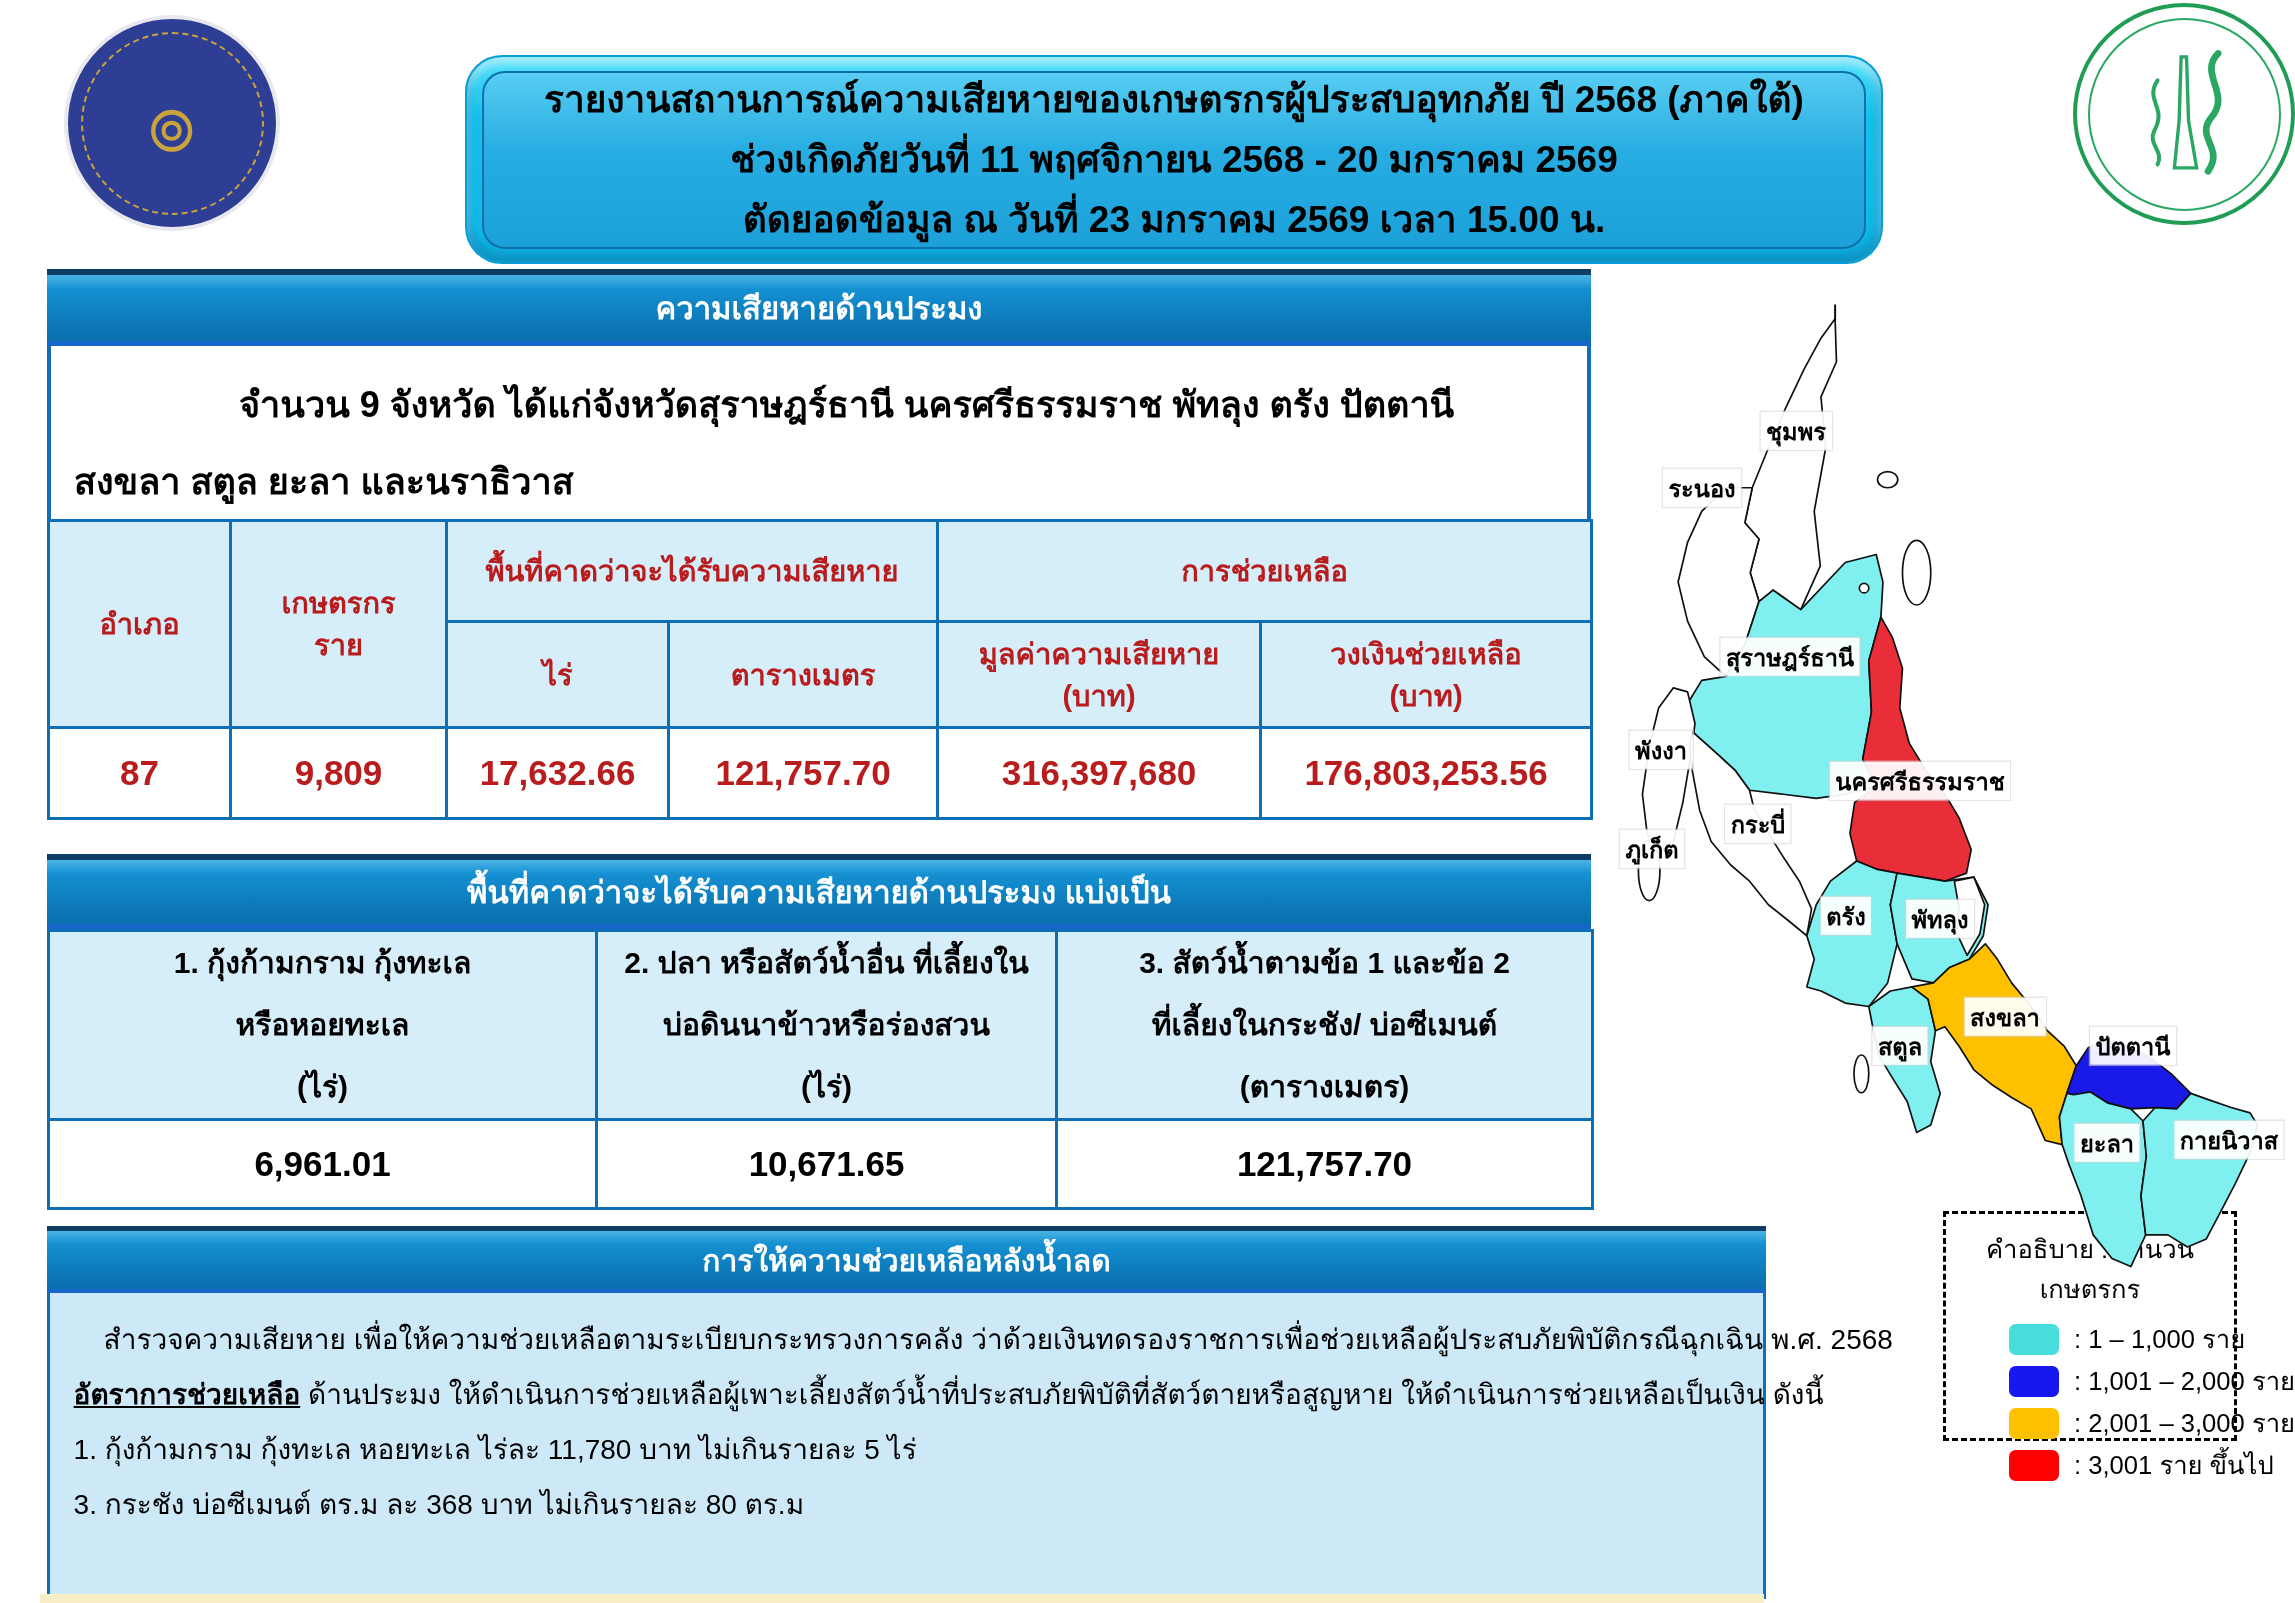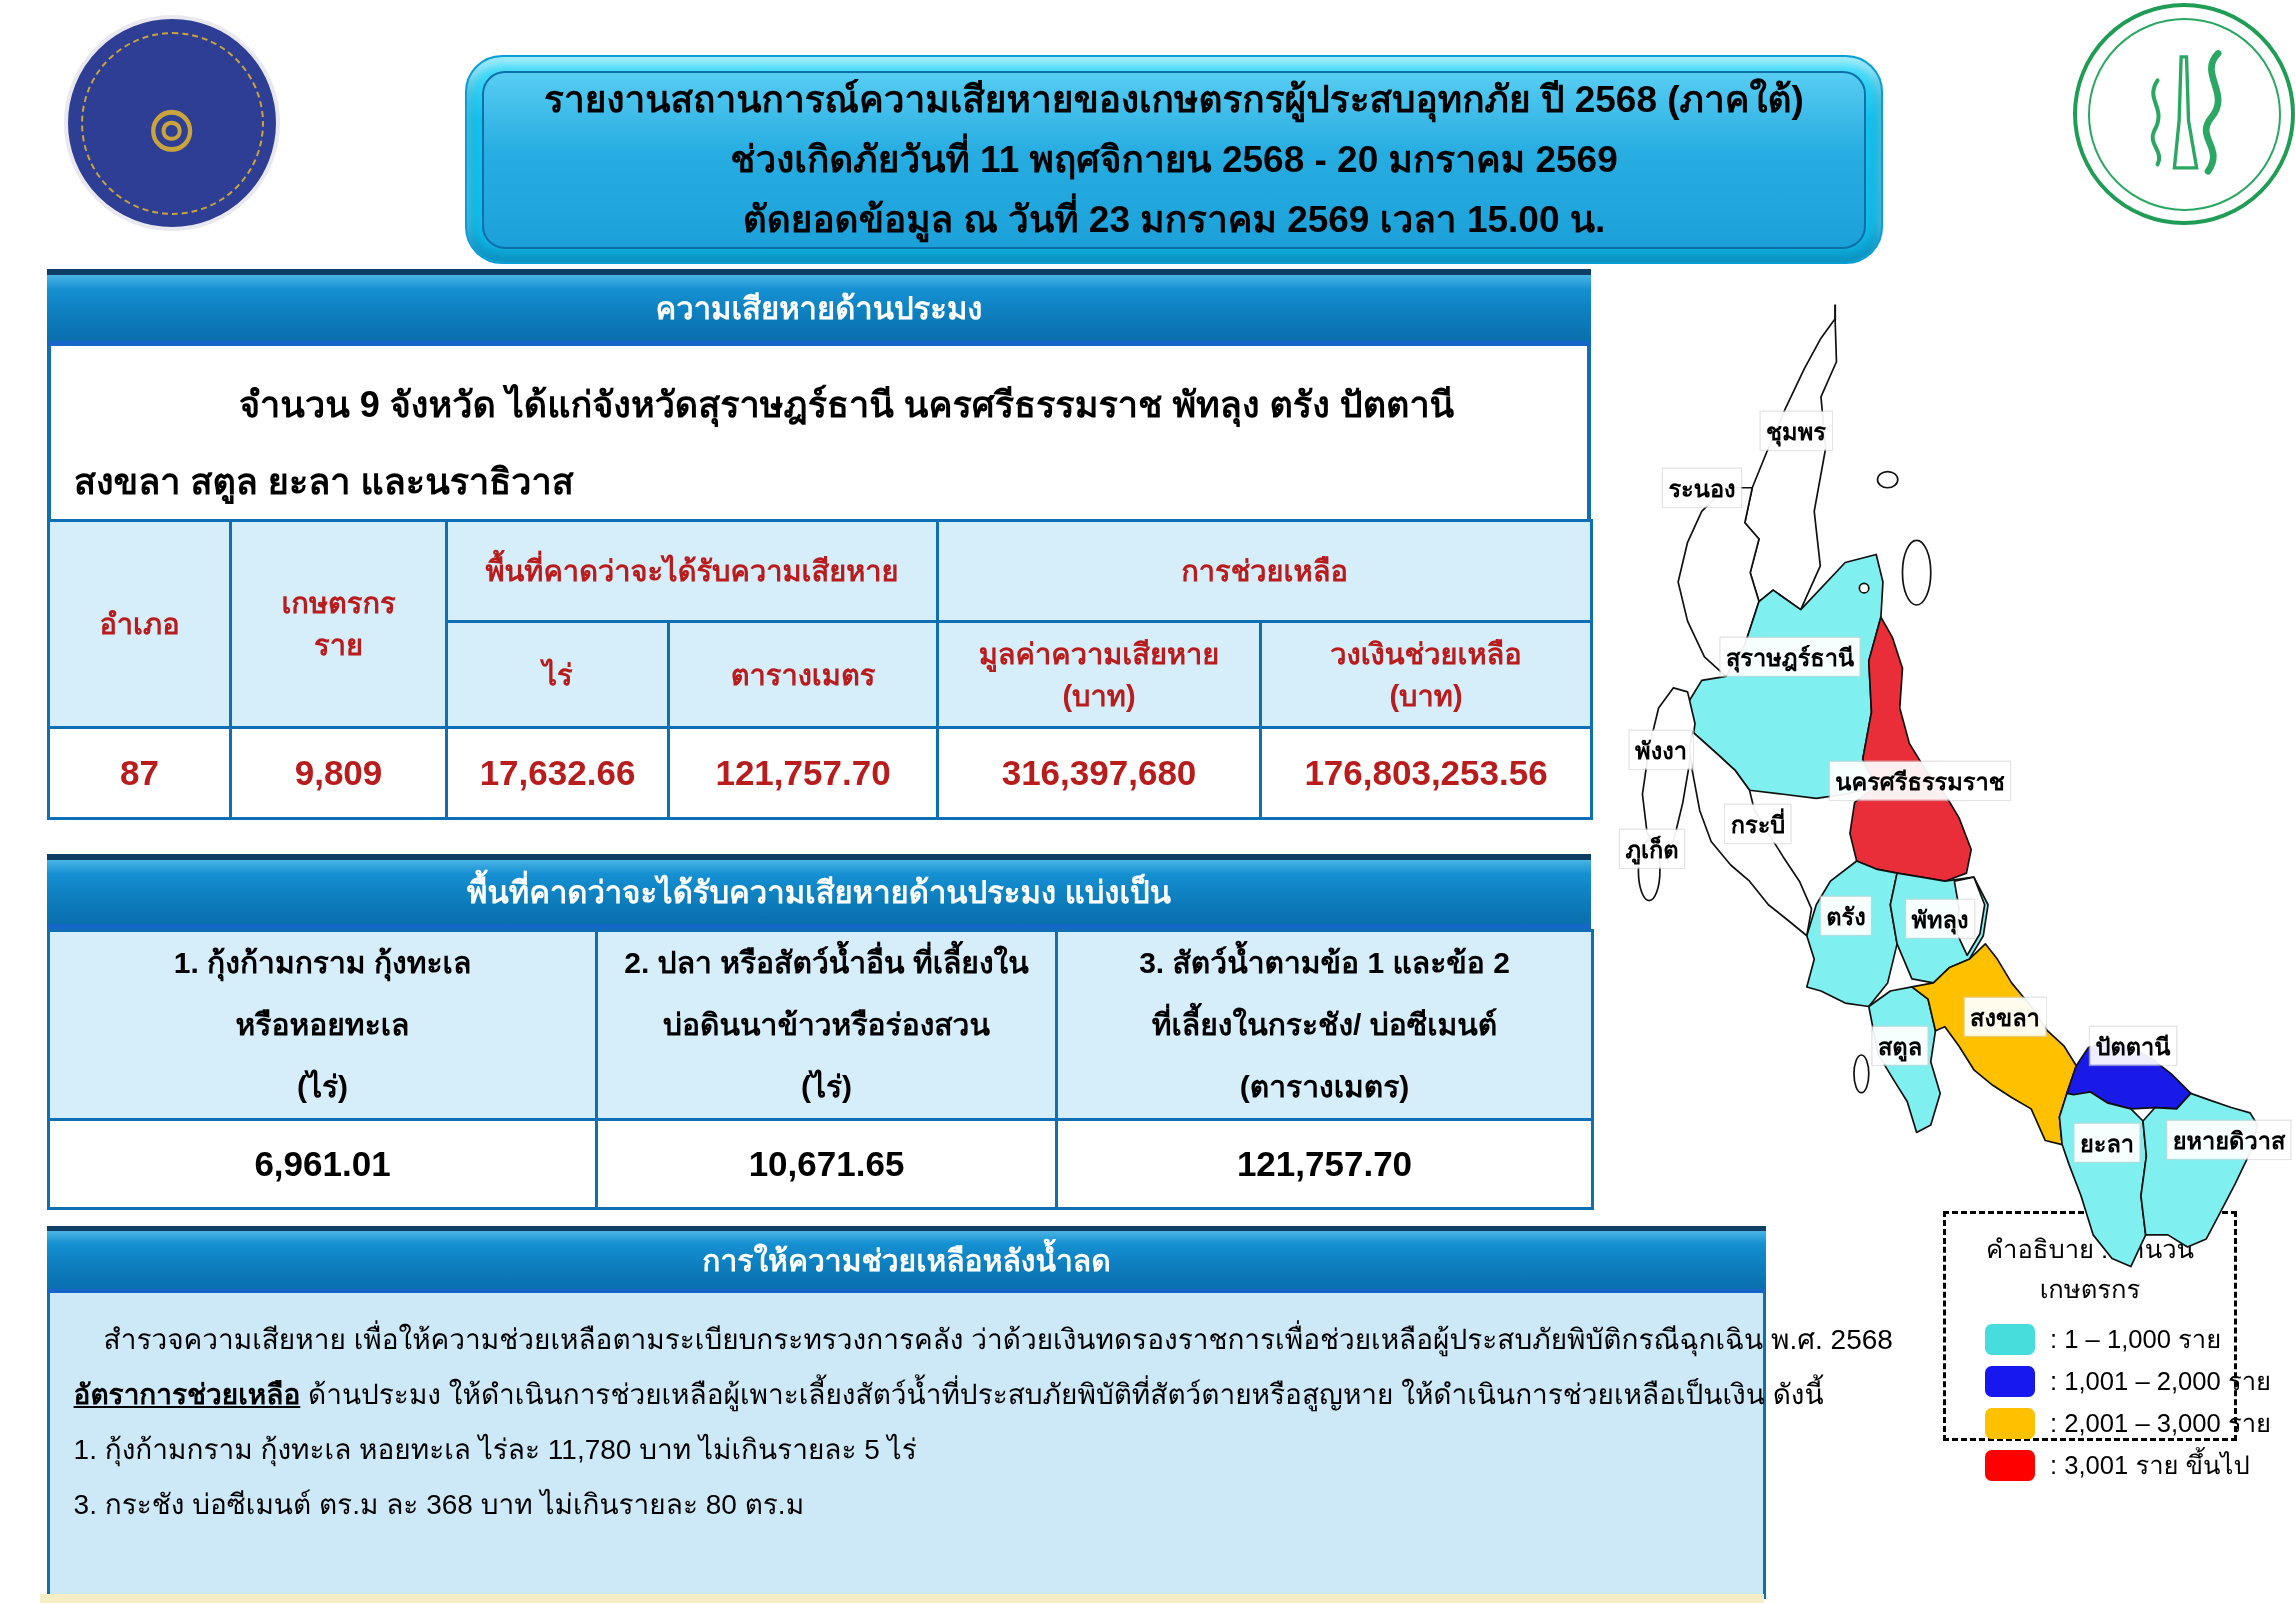--- a/index.html
+++ b/index.html
@@ -59,21 +59,21 @@
   .s3 .bar { height:67px; font-size:30px; border-top-width:5.4px; border-bottom-width:4px; }
   .s3-body { background:#cde9f8; border:3.4px solid #0e6fb4; border-top:none; height:306px; padding:19px 20px 0 23.6px; }
   .s3-line { font-size:28px; line-height:55px; color:#000; white-space:nowrap; }
   .s3-line.first { text-indent:30px; }
   .u { text-decoration:underline; font-weight:bold; }
 
   
   .legend { position:absolute; left:1943px; top:1211px; width:294px; height:230px;
     background:#fff; border:3.4px dashed #000; padding:15px 0 0 0; }
   .legend-title { text-align:center; font-size:25.6px; color:#000; margin-bottom:9.4px; }
-  .legend-row { display:flex; align-items:center; padding-left:39px; height:42px; }
+  .legend-row { display:flex; align-items:center; padding-left:39px; height:42px;margin-left:24px; }
   .swatch { width:50px; height:31px; border-radius:6.7px; margin-right:15px; flex:0 0 auto; }
   .legend-label { font-size:25.6px; color:#000; white-space:nowrap; }
 
   
   .map { position:absolute; left:1610px; top:256px; width:686px; height:1024px; }
   .map svg { position:absolute; left:0; top:0; }
   .map svg polygon, .map svg ellipse, .map svg circle { stroke:#101010; stroke-width:2.5; stroke-linejoin:round; }
   .map svg polyline { stroke:#101010; stroke-width:3; fill:none; }
   .plabel { position:absolute; transform:translate(-50%,-50%); background:rgba(255,255,255,.93);
     padding:0.7px 5.4px; font-size:23.6px; font-weight:bold; color:#000; white-space:nowrap;
@@ -261,19 +261,19 @@
     <div class="plabel" style="left:51px; top:494px;">พังงา</div>
     <div class="plabel" style="left:148px; top:568px;">กระบี่</div>
     <div class="plabel" style="left:42px; top:593px;">ภูเก็ต</div>
     <div class="plabel" style="left:310px; top:525px;">นครศรีธรรมราช</div>
     <div class="plabel" style="left:236px; top:660px;">ตรัง</div>
     <div class="plabel" style="left:330px; top:663px;">พัทลุง</div>
     <div class="plabel" style="left:290px; top:790px;">สตูล</div>
     <div class="plabel" style="left:395px; top:761px;">สงขลา</div>
     <div class="plabel" style="left:523px; top:790px;">ปัตตานี</div>
     <div class="plabel" style="left:497px; top:887px;">ยะลา</div>
-    <div class="plabel" style="left:619px; top:884px;">ยหายดิวาส</div>
+    <div class="plabel" style="left:619px; top:884px;">กายนิวาส</div>
   </div>
 
   <div class="bottom-strip"></div>
 
 </div>
 
 
 </body></html>

